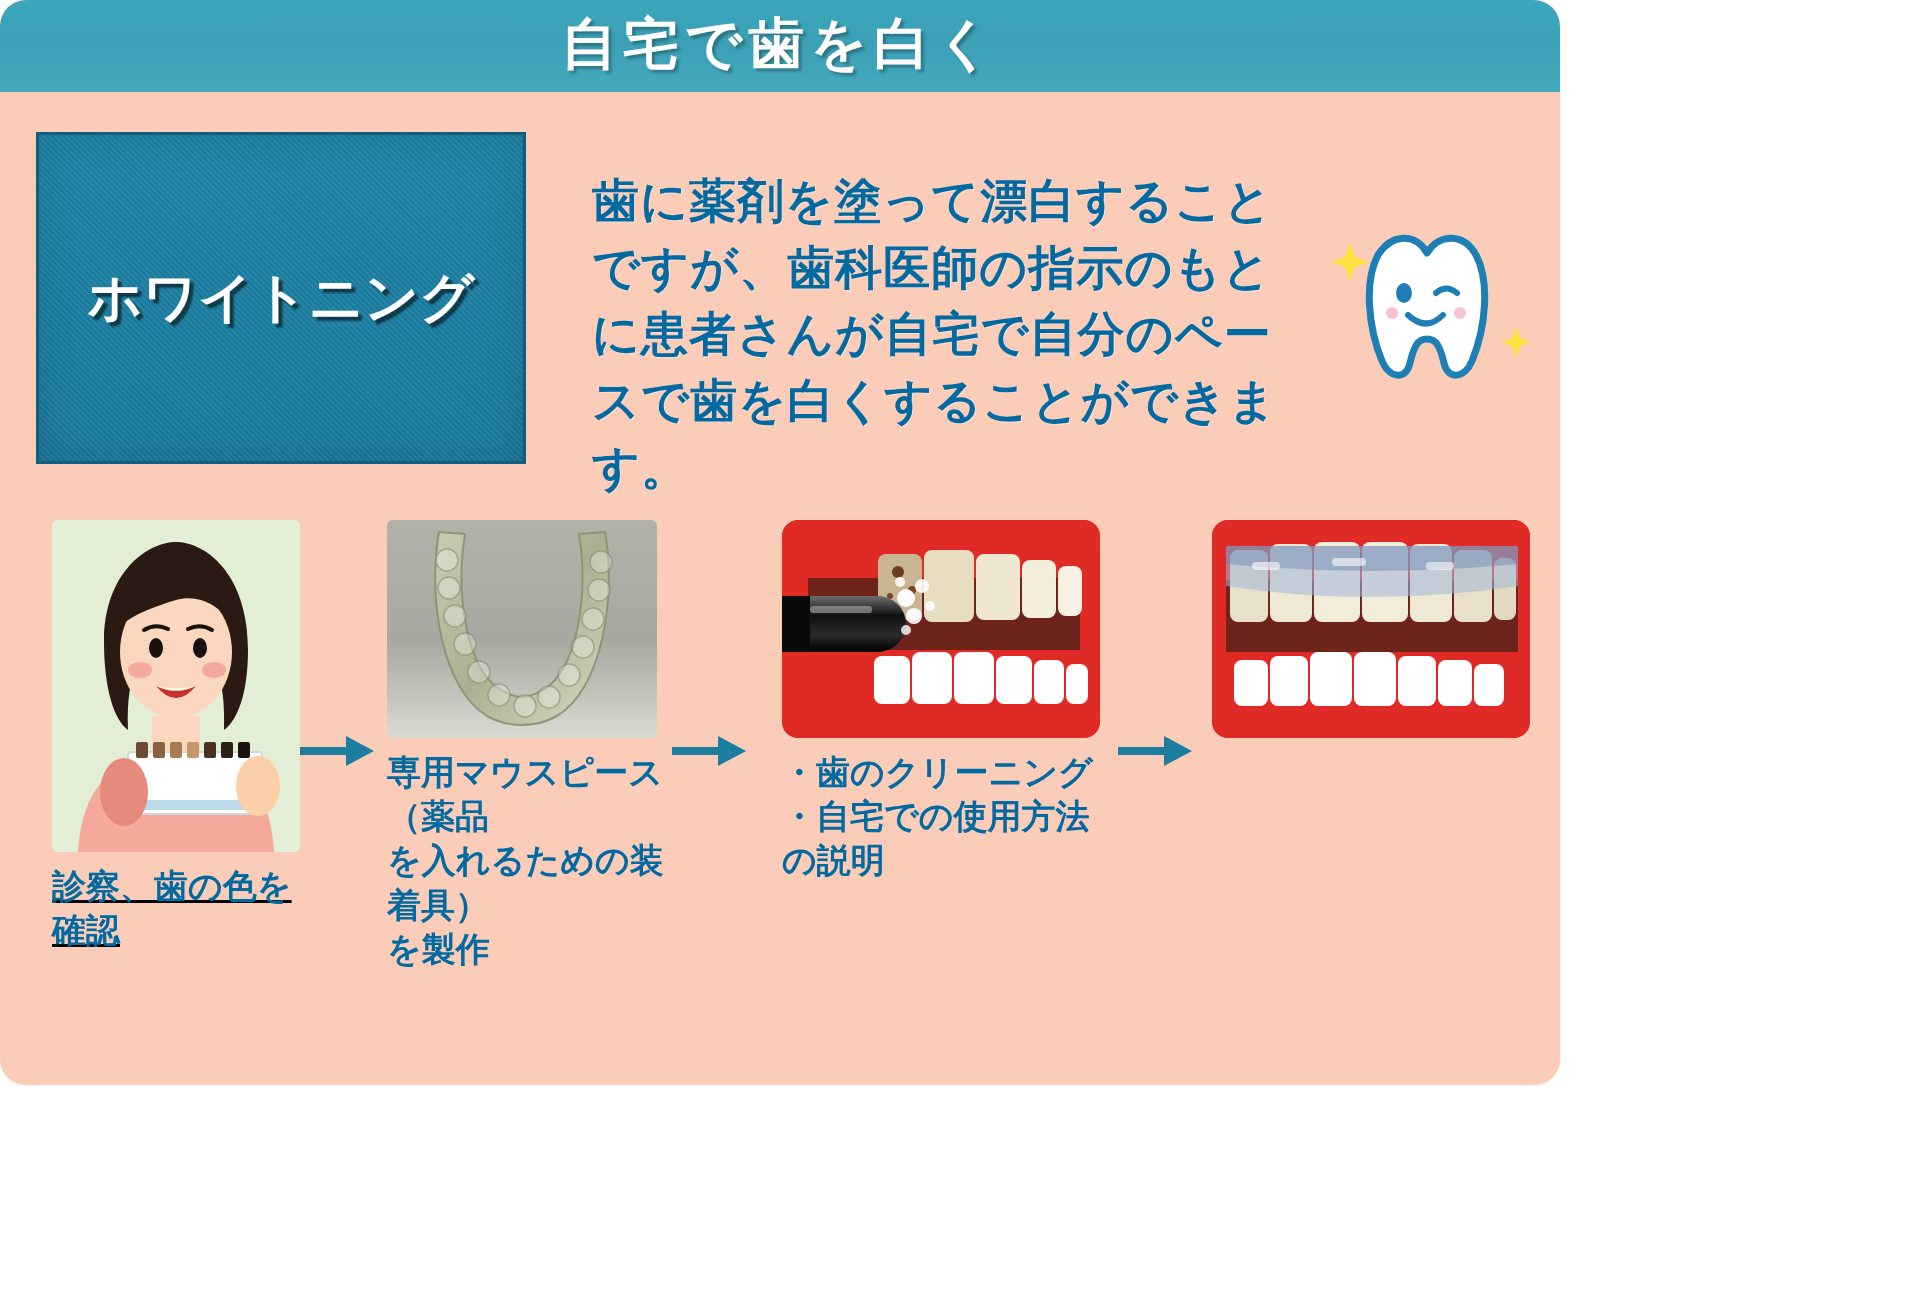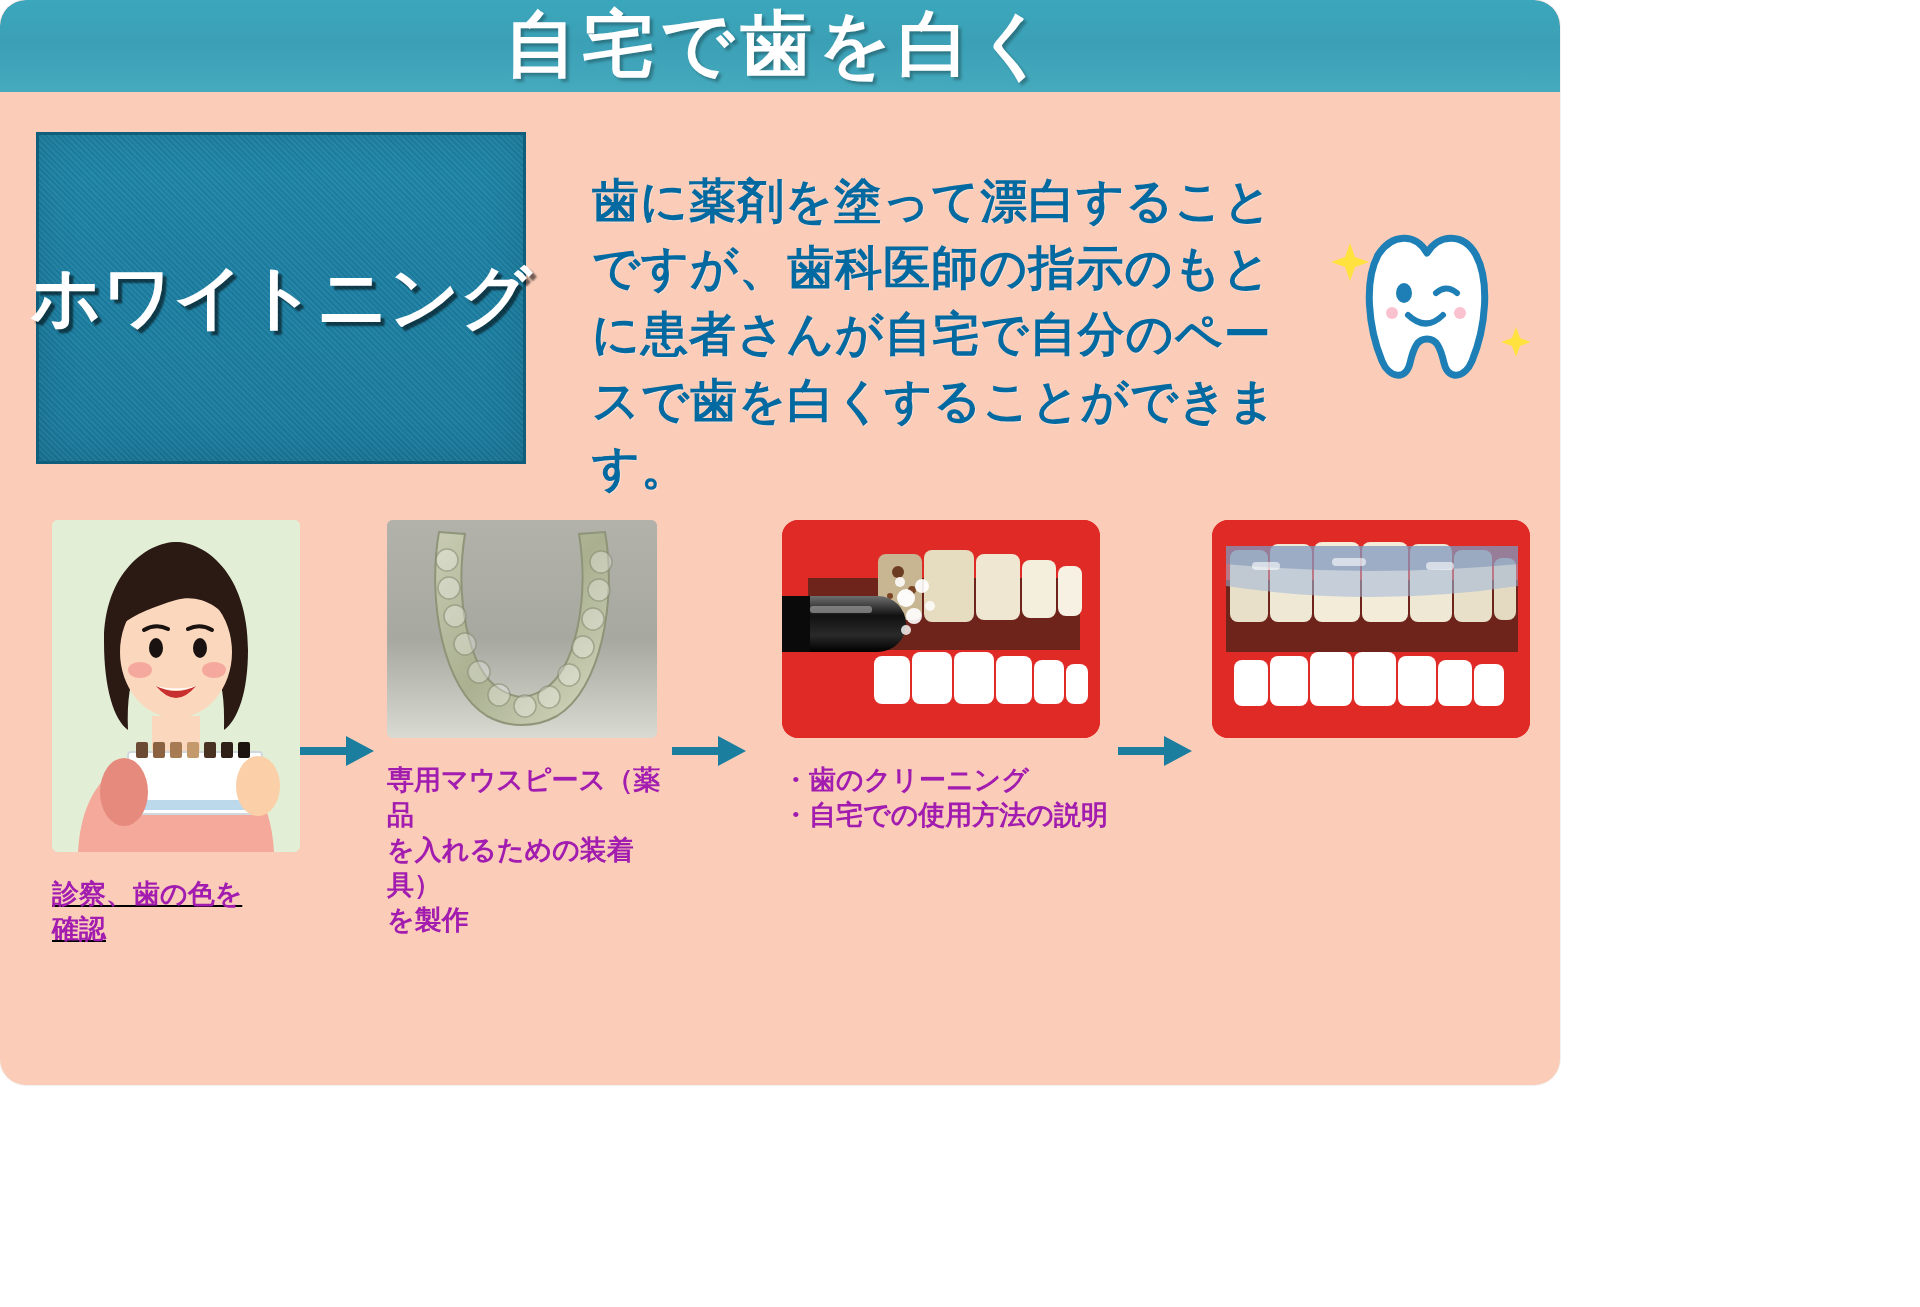--- a/index.html
+++ b/index.html
@@ -32,21 +32,21 @@
     height: 92px;
     background: linear-gradient(180deg,#3ba7bc 0%,#3ba0b6 45%,#45aabd 100%);
     border-top-left-radius: 26px;
     border-top-right-radius: 26px;
     display: flex;
     align-items: center;
     justify-content: center;
   }
   .banner-title {
     color: #ffffff;
-    font-size: 72px;
+    font-size: 56px;
     font-weight: bold;
     letter-spacing: 6px;
     text-shadow: 3px 3px 3px rgba(0,0,0,0.28);
     line-height: 1;
     padding-bottom: 4px;
   }
 
   
   .label-box {
     position: absolute;
@@ -64,21 +64,21 @@
     box-shadow: inset 0 0 40px rgba(0,0,0,0.12);
   }
   .label-line {
     color: #ffffff;
     font-weight: bold;
     text-shadow: 4px 4px 2px rgba(0,0,0,0.55);
     line-height: 1.08;
     white-space: nowrap;
   }
   .label-line.l1 { font-size: 62px; letter-spacing: 2px; }
-  .label-line.l2 { font-size: 70px; letter-spacing: 0px; }
+  .label-line.l2 { font-size: 54px; letter-spacing: 0px; }
 
   
   .lead {
     position: absolute;
     left: 574px; top: 168px;
     width: 700px;
     color: #0369a1;
     font-size: 47px;
     font-weight: bold;
     line-height: 1.42;
@@ -105,26 +105,26 @@
   .step {
     position: absolute;
     top: 0;
   }
   .step-art {
     border-radius: 6px;
     overflow: hidden;
     position: relative;
   }
   .step-cap {
-    color: #a21caf;
-    font-size: 27px;
+    color: #0369a1;
+    font-size: 34px;
     font-weight: bold;
     line-height: 1.30;
     white-space: pre-line;
-    margin-top: 24px;
+    margin-top: 12px;
     letter-spacing: 0px;
   }
 
   .arrow {
     position: absolute;
     top: 214px;
     width: 76px;
     height: 34px;
   }
 

